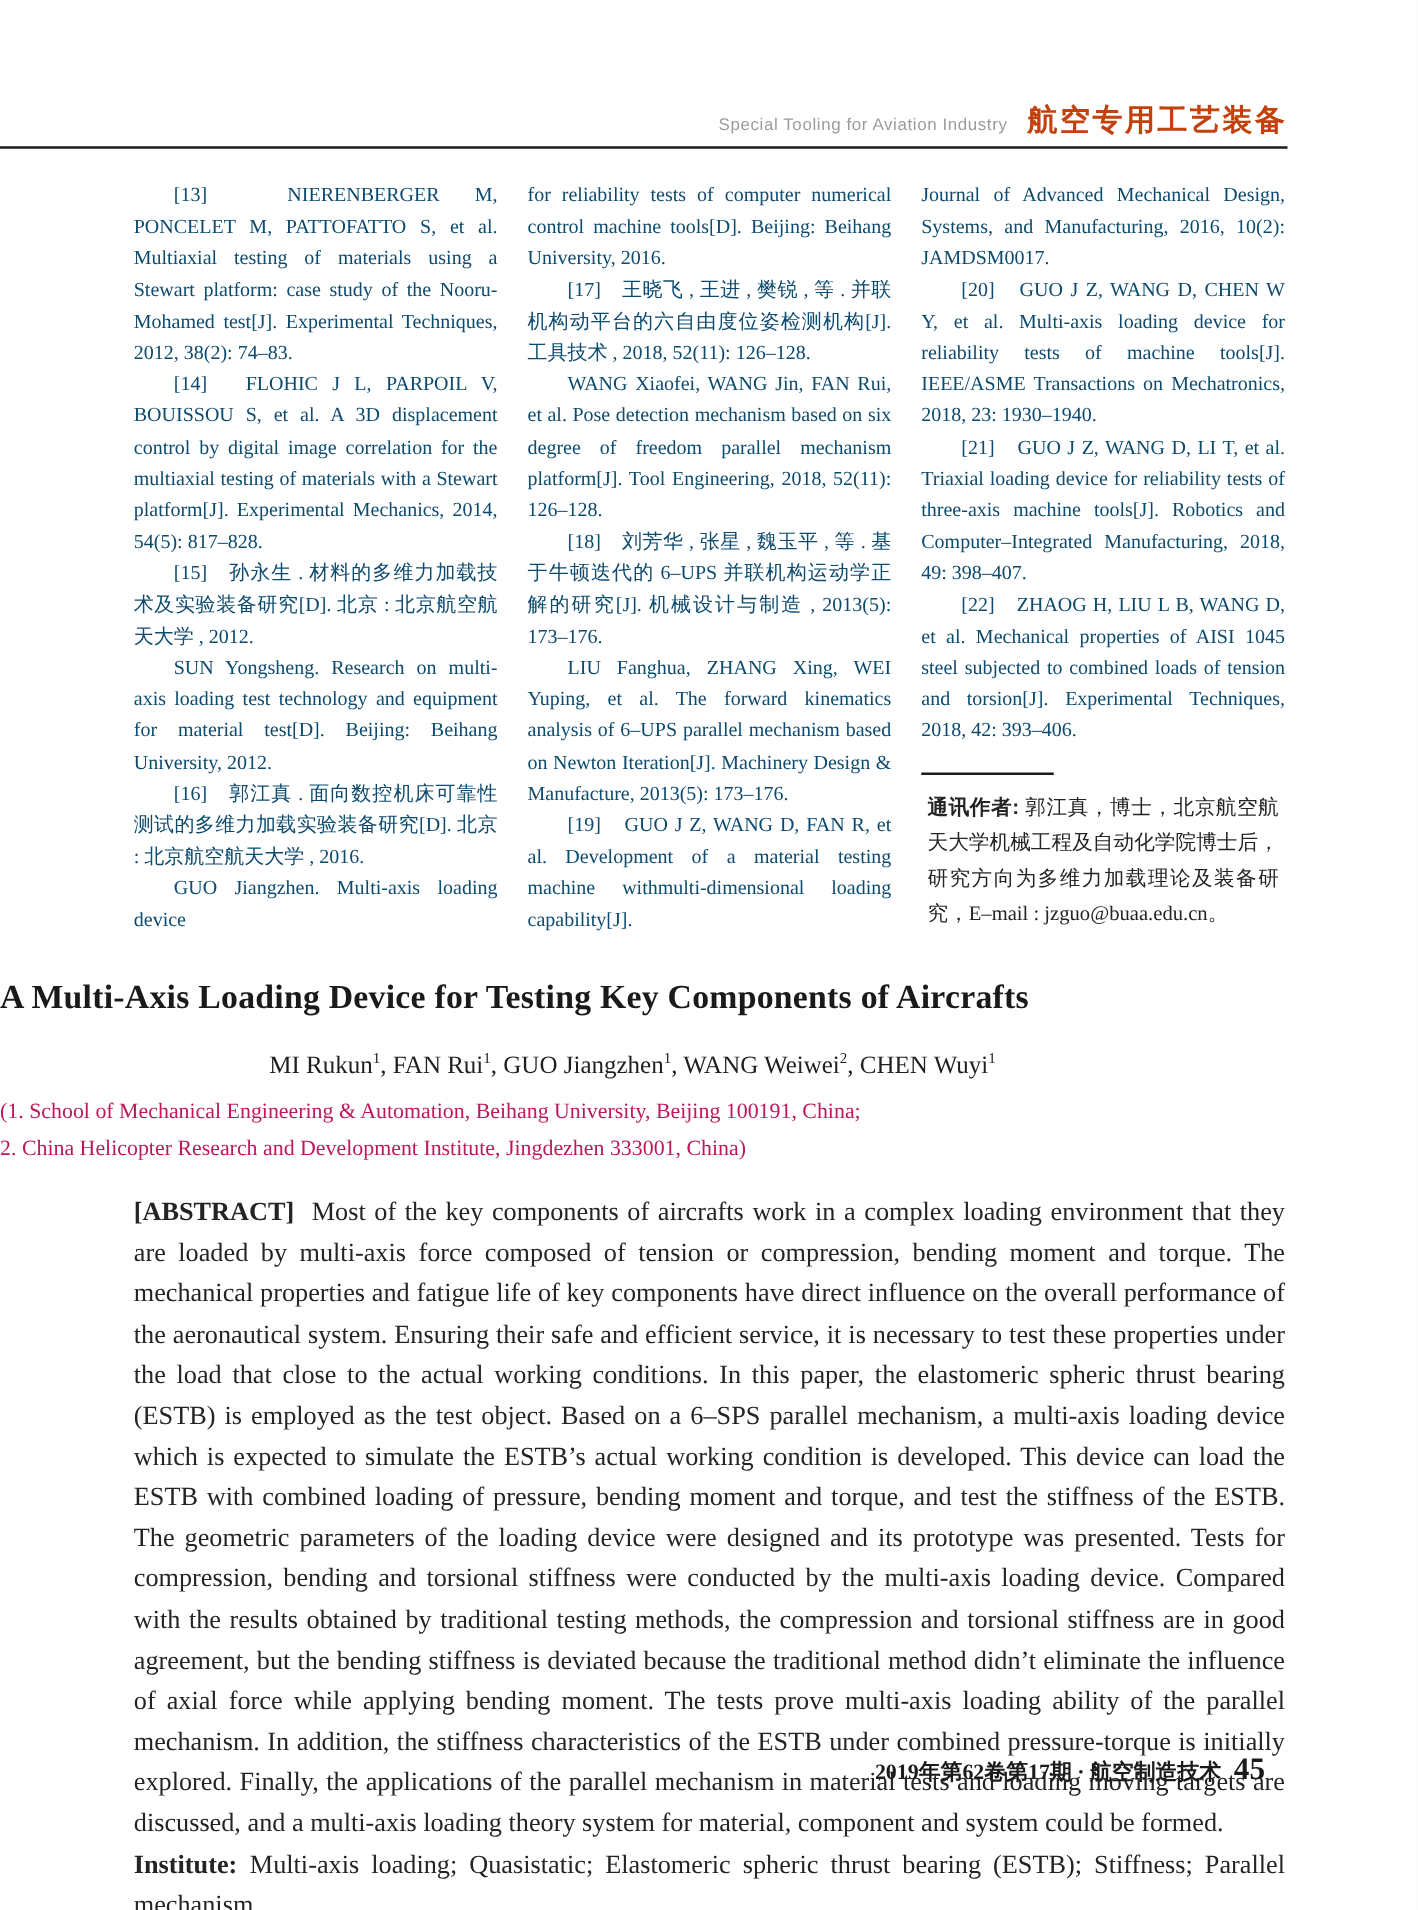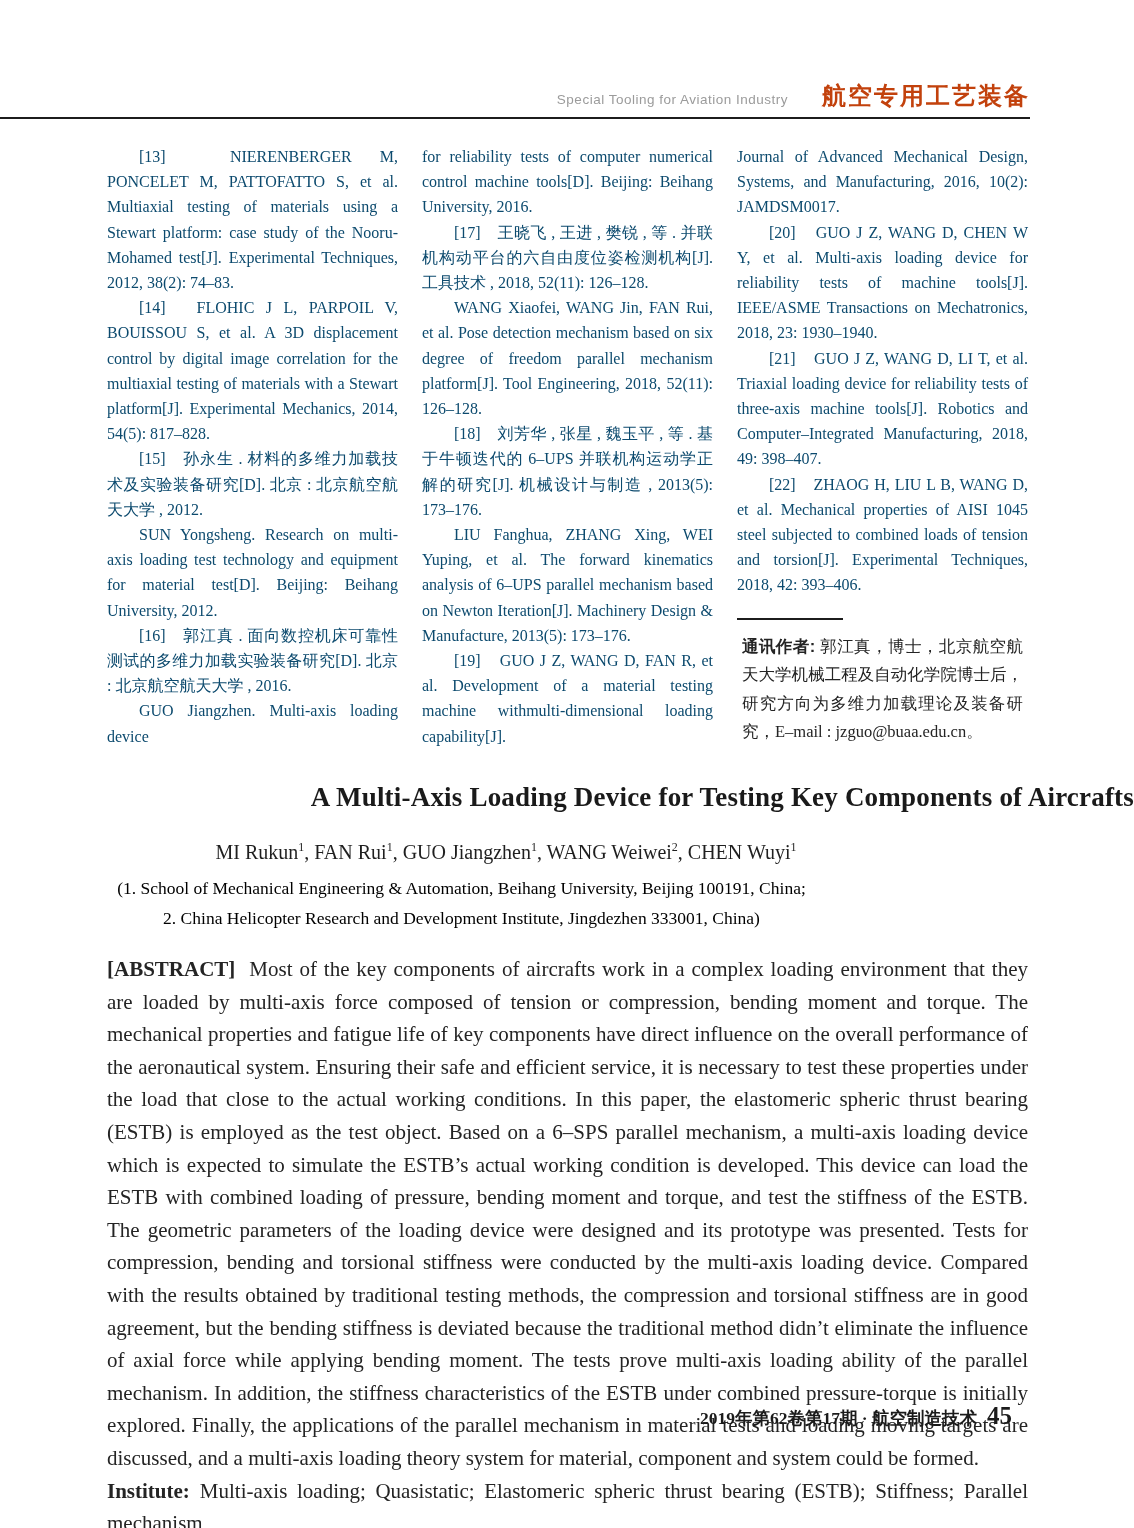--- a/index.html
+++ b/index.html
@@ -15,21 +15,21 @@
     width: 1134px; height: 1528px;
     background: #ffffff;
     overflow: hidden;
   }
 
   
   .header {
     position: absolute;
     top: 80px; left: 0; width: 1030px;
     display: flex; justify-content: flex-end; align-items: baseline;
-    gap: 34px;
+    gap: 16px;
   }
   .header-en {
     font-family: "Liberation Sans", sans-serif;
     font-size: 13.5px; color: #9b9b9b; letter-spacing: 0.5px;
   }
   .header-cn {
     font-family: "Liberation Sans", "DejaVu Sans", sans-serif;
     font-weight: bold; font-size: 24px; color: #c2410c;
     letter-spacing: 2px;
   }
@@ -63,35 +63,35 @@
     font-size: 16.5px; line-height: 28.5px;
     text-align: justify; text-indent: 0;
     color: #242424;
   }
   .corr .corr-label { font-weight: bold; font-family: "Liberation Sans", "DejaVu Sans", sans-serif; }
 
   
   .article-title {
     position: absolute;
     top: 782px; left: 0; width: 1134px;
-    text-align: right;
+    text-align: left;
     font-size: 27px; font-weight: bold; color: #1a1a1a;
     letter-spacing: 0.2px;
   }
   .authors {
     position: absolute;
     top: 841px; left: 0; width: 1012px;
     text-align: center;
     font-size: 20px; color: #1f1f1f;
   }
   .authors sup { font-size: 12px; line-height: 0; }
   .affil {
     position: absolute; left: 0; width: 923px;
-    text-align: center;
-    font-size: 17.5px; color: #000000;
+    text-align: left;
+    font-size: 17.5px; color: #be185d;
   }
   .affil-1 { top: 878px; }
   .affil-2 { top: 908px; }
 
   
   .abstract-block {
     position: absolute;
     top: 953px; left: 107px; width: 921px;
   }
   .abstract-block p {

